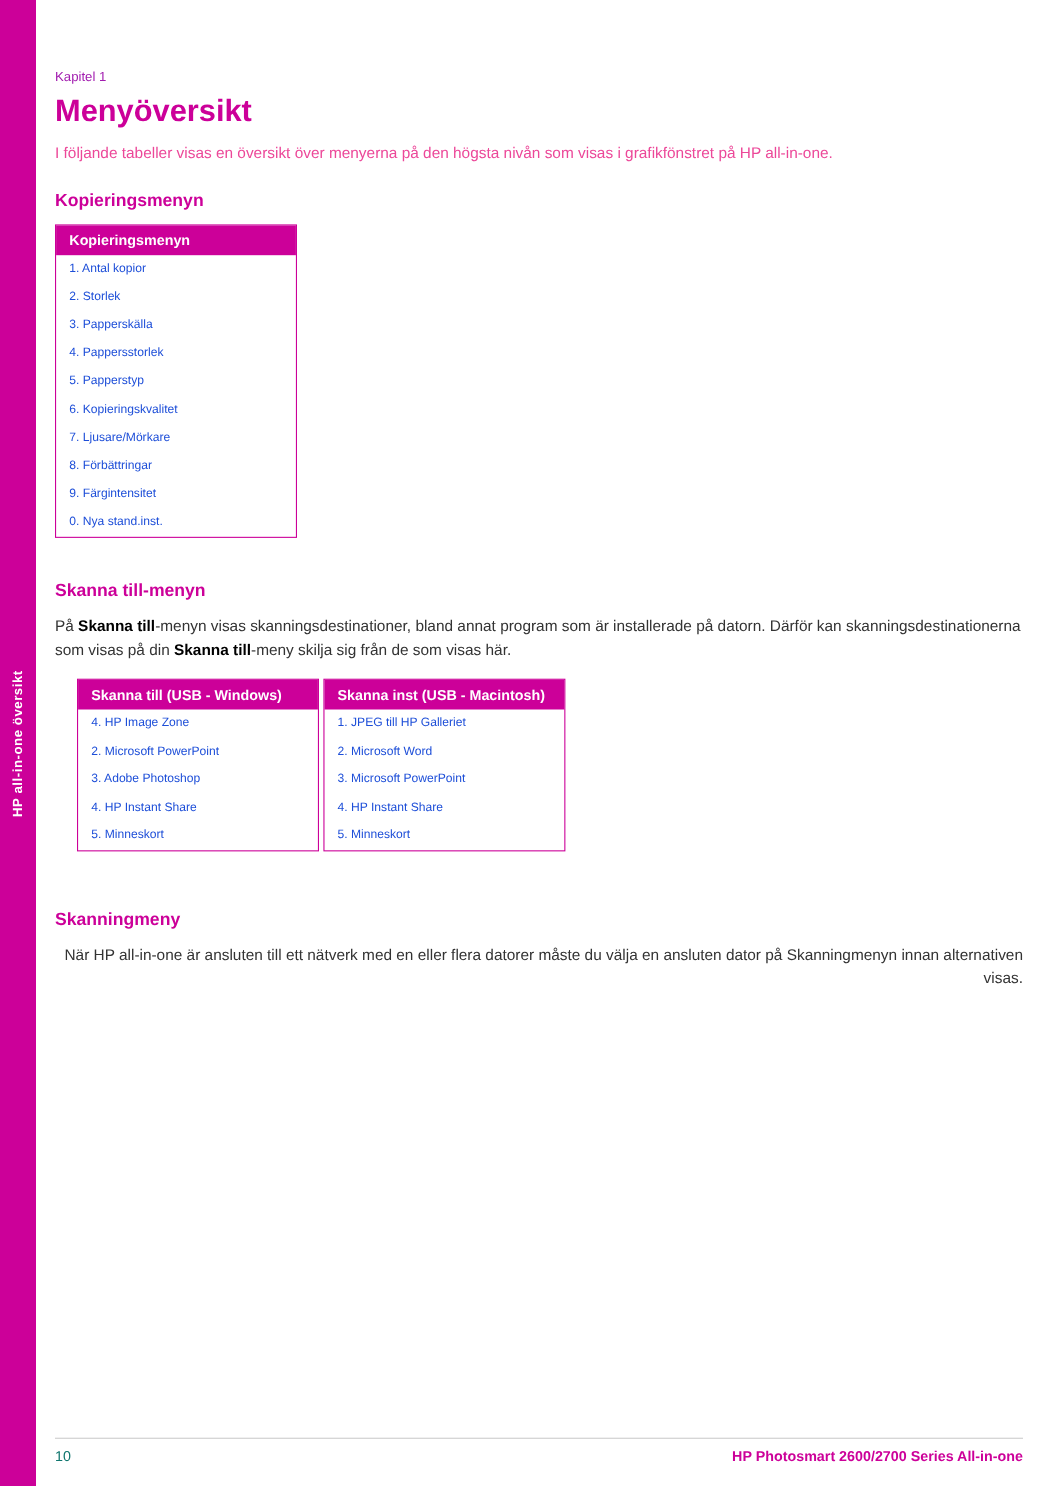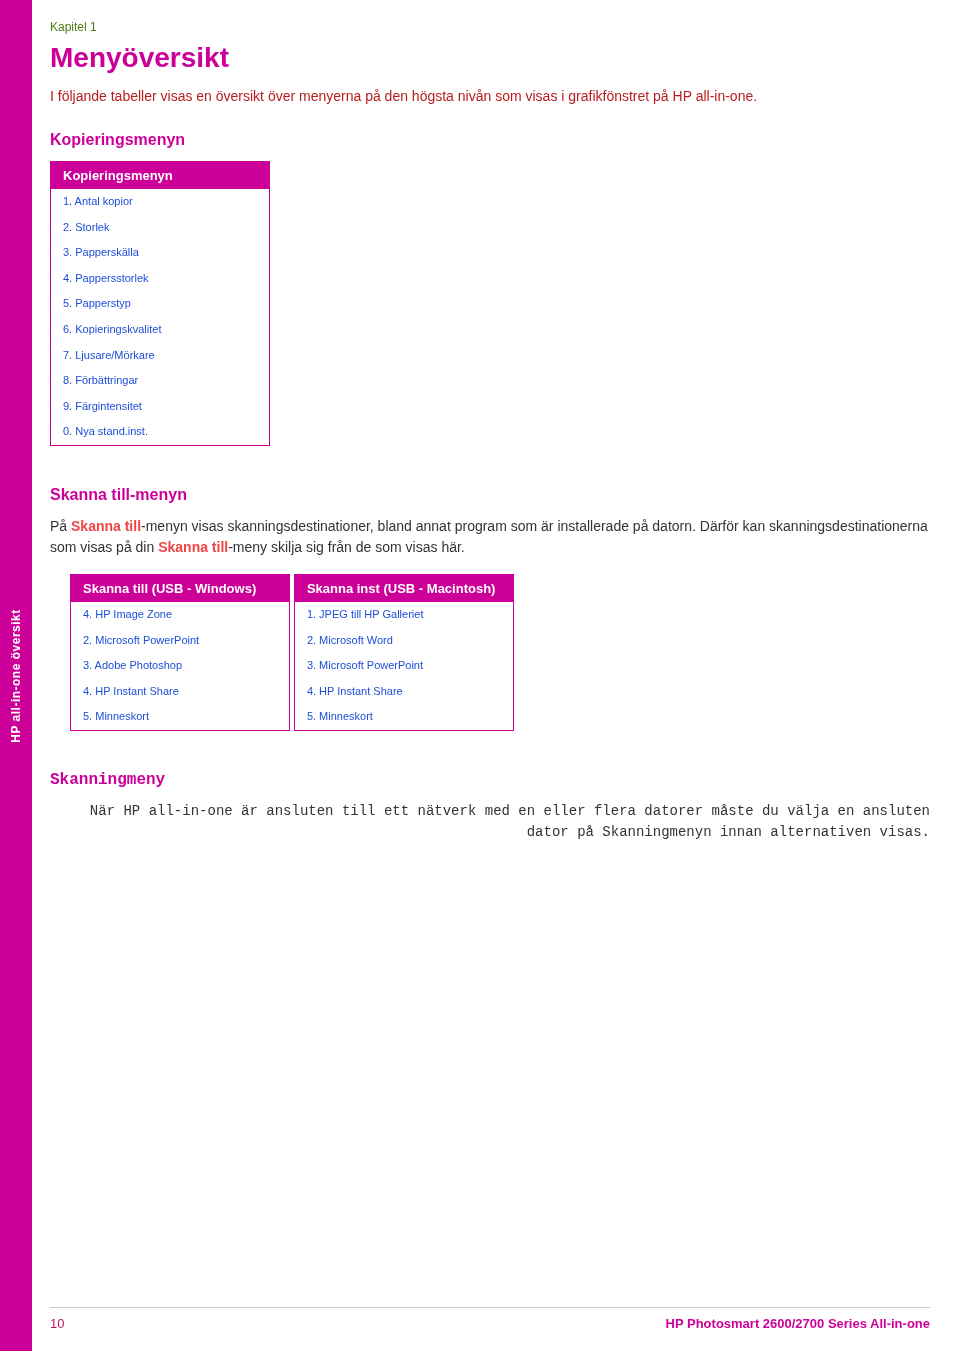--- a/index.html
+++ b/index.html
@@ -44,39 +44,40 @@
     
     .main-content {
       margin-left: 50px;
       margin-right: 30px;
       padding-top: 20px;
       padding-bottom: 40px;
     }
 
     
     .chapter-label {
-      color: #4d7c0f;
+      color: #a21caf;
       font-size: 12px;
       font-weight: normal;
       margin-bottom: 5px;
+      margin-top: 43px;
     }
 
     
     .page-title {
       color: #cc0099;
       font-size: 28px;
       font-weight: bold;
       margin-bottom: 12px;
       margin-top: 8px;
     }
 
     
     .intro-text {
       font-size: 14px;
-      color: #b91c1c;
+      color: #ec4899;
       margin-bottom: 24px;
       line-height: 1.5;
     }
 
     
     .section-heading {
       color: #cc0099;
       font-size: 16px;
       font-weight: bold;
       margin-bottom: 12px;
@@ -112,33 +113,32 @@
     }
 
     .skanna-intro {
       font-size: 14px;
       color: #333333;
       line-height: 1.5;
       margin-bottom: 16px;
     }
 
     .skanna-intro .highlight {
-      color: #ef4444;
+      color: #000000;
       font-weight: bold;
     }
 
     
     .scan-tables-area {
       margin-left: 20px;
     }
 
     
     .skanningmeny-section {
-      margin-top: 20px;
-      font-family: Liberation Mono, monospace;
+      margin-top: 34px;
     }
 
     .skanningmeny-text {
       font-size: 14px;
       color: #333333;
       line-height: 1.5;
       margin-top: 8px;
       text-align: right;
     }
 
@@ -150,21 +150,21 @@
       right: 30px;
       display: flex;
       justify-content: space-between;
       align-items: center;
       border-top: 1px solid #cccccc;
       padding-top: 8px;
     }
 
     .footer-page {
       font-size: 13px;
-      color: #be185d;
+      color: #0f766e;
       text-align: right;
     }
 
     .footer-product {
       font-size: 13px;
       color: #cc0099;
       font-weight: bold;
     }
   </style>
 </head>

